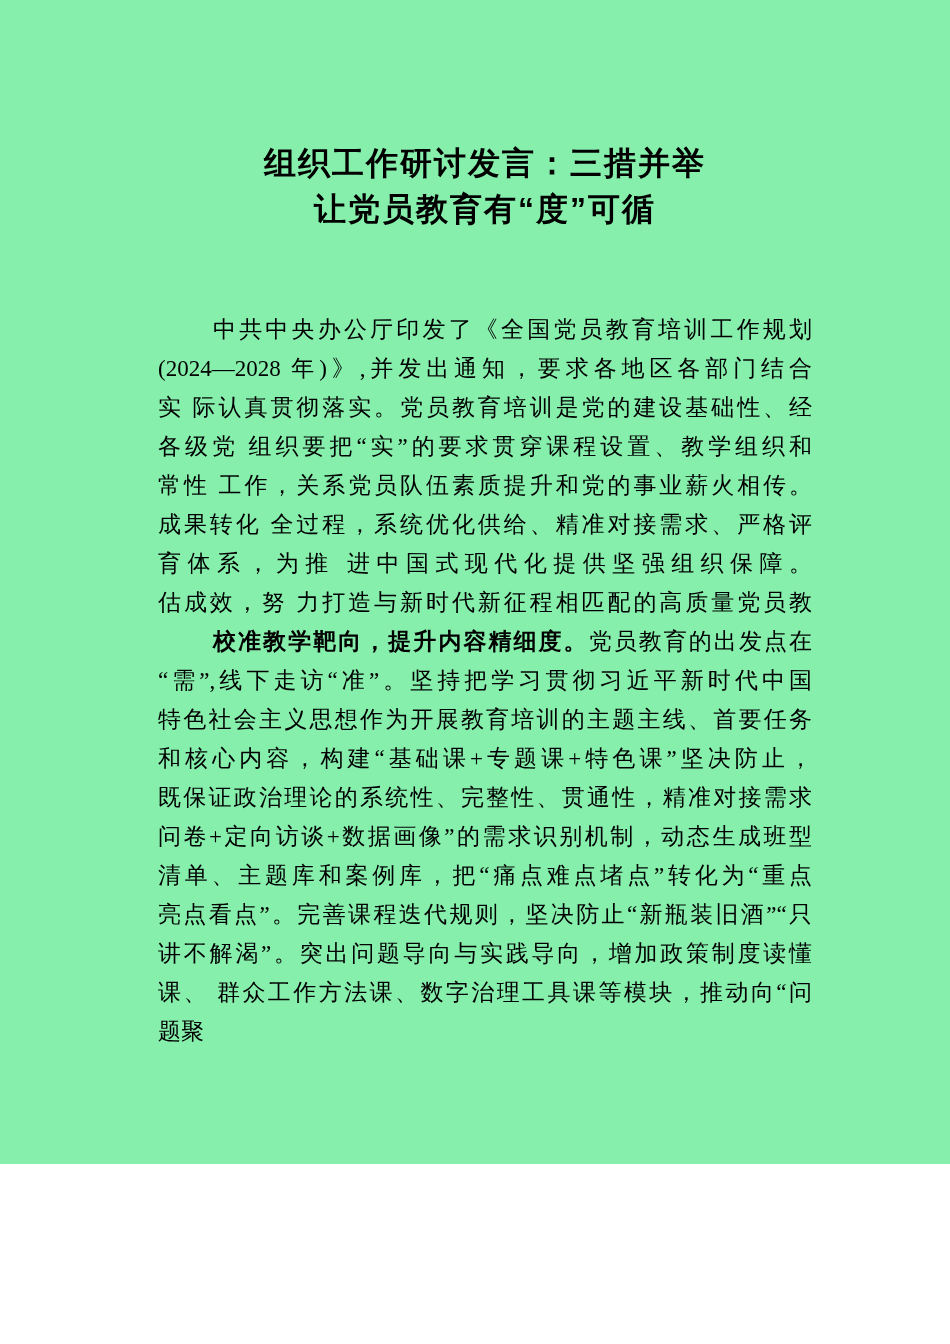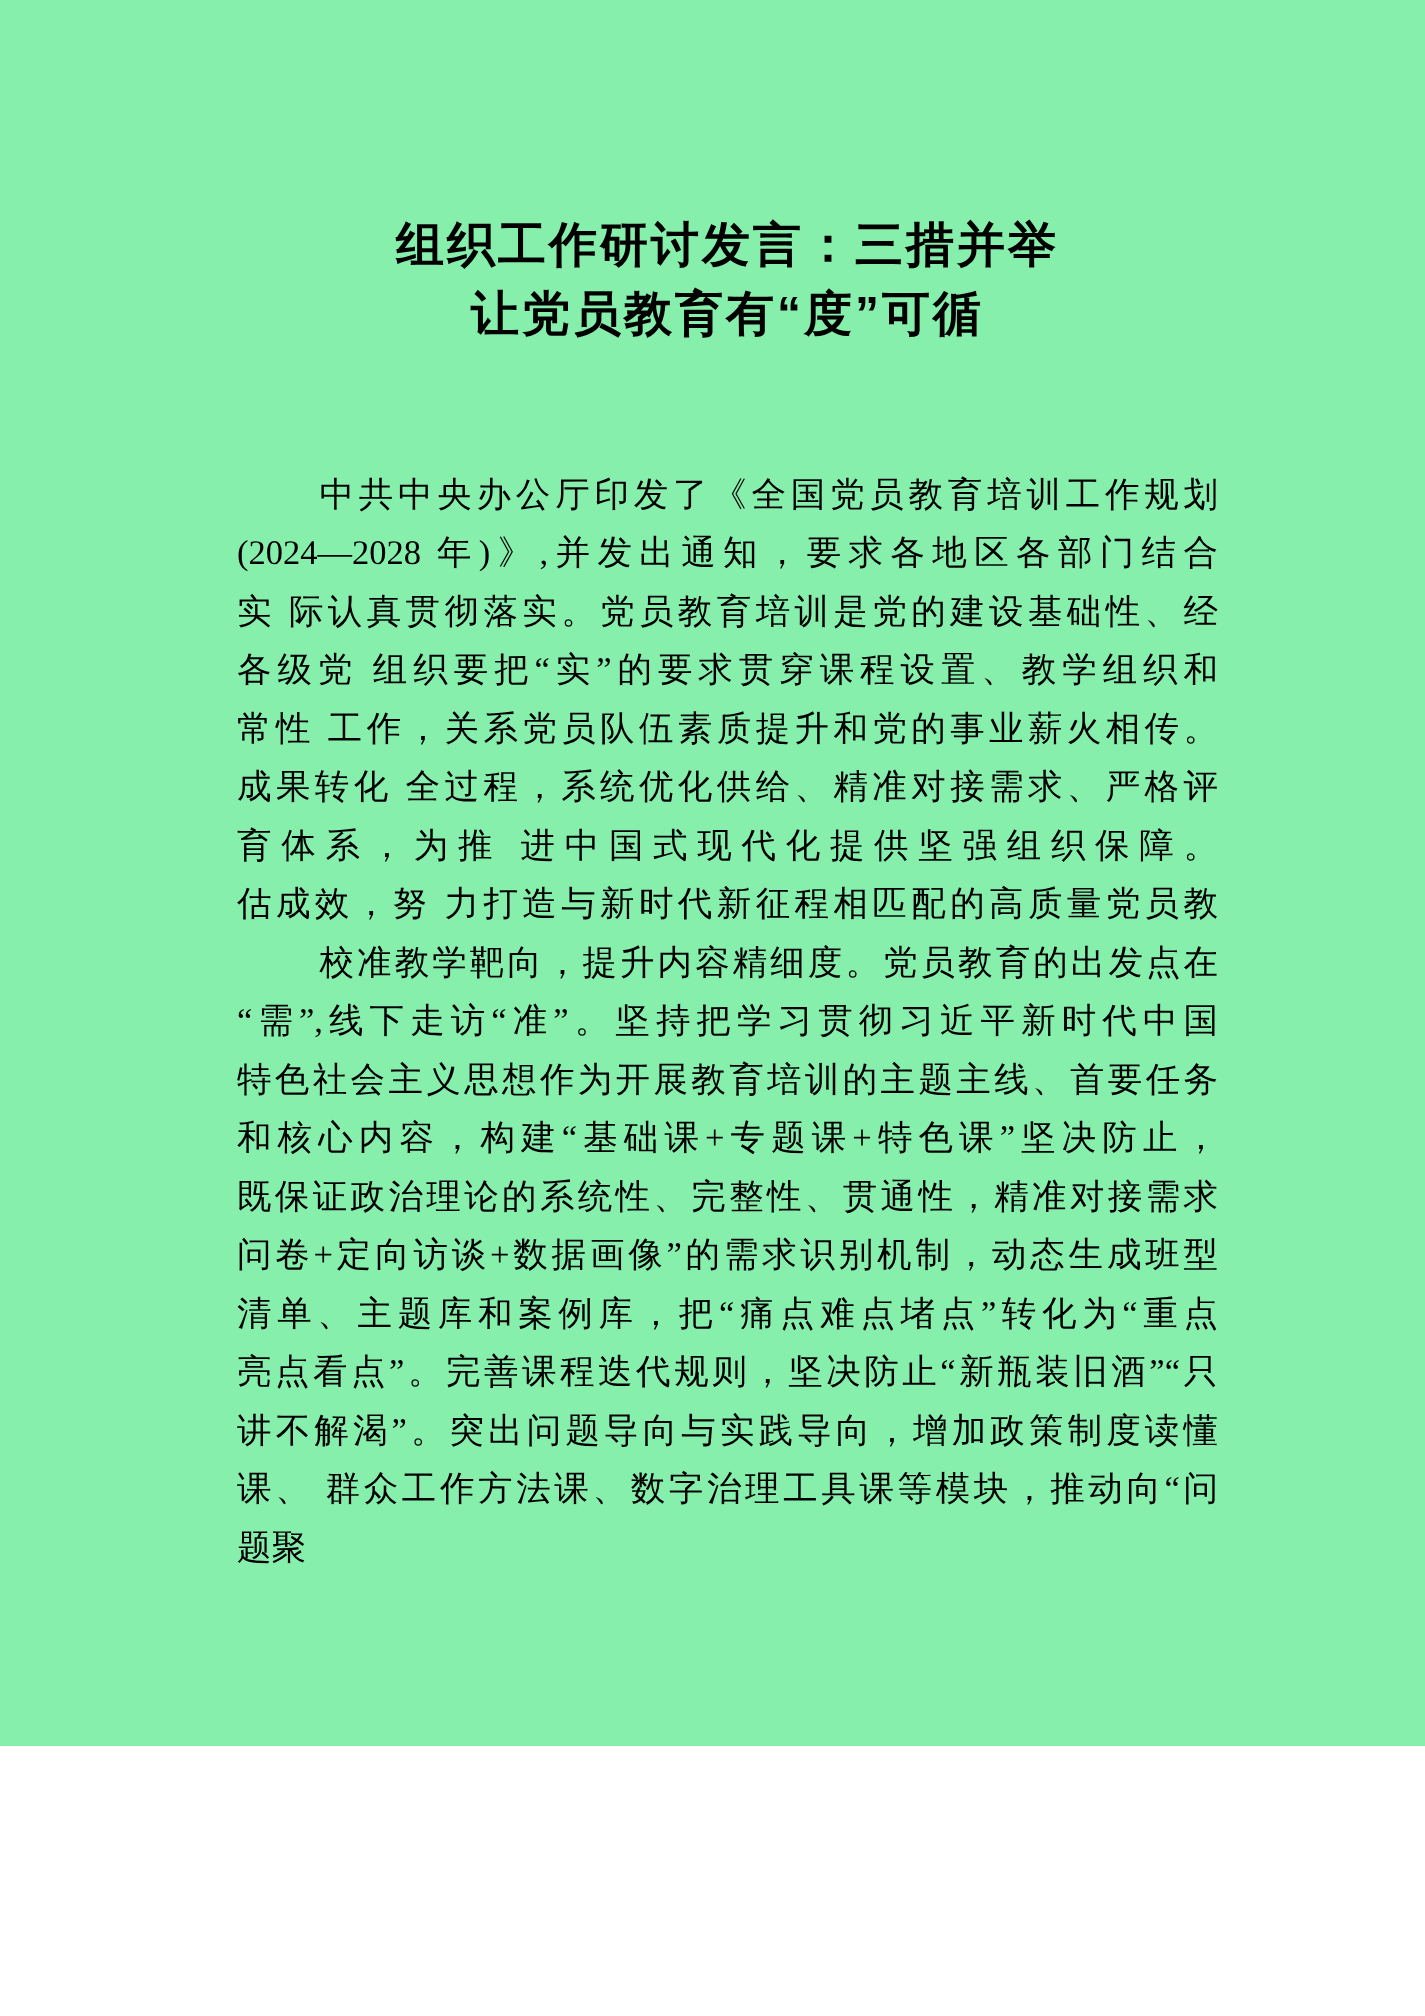--- a/index.html
+++ b/index.html
@@ -40,21 +40,21 @@
     line-height: 39px;
     color: #000000;
     text-align: justify;
     text-align-last: justify;
     white-space: normal;
   }
   .line.indent { text-indent: 55px; }
   .line.nofill { text-align-last: left; }
   .run { font-weight: 400; }
   .run.bold {
-    font-weight: 400;
+    font-weight: 700;
     font-family: "Liberation Sans", sans-serif;
   }
 </style>
 </head>
 <body>
 
 <div class="page">
   <div class="title-block">
     <div class="title-line">组织工作研讨发言：三措并举</div>
     <div class="title-line">让党员教育有“度”可循</div>

